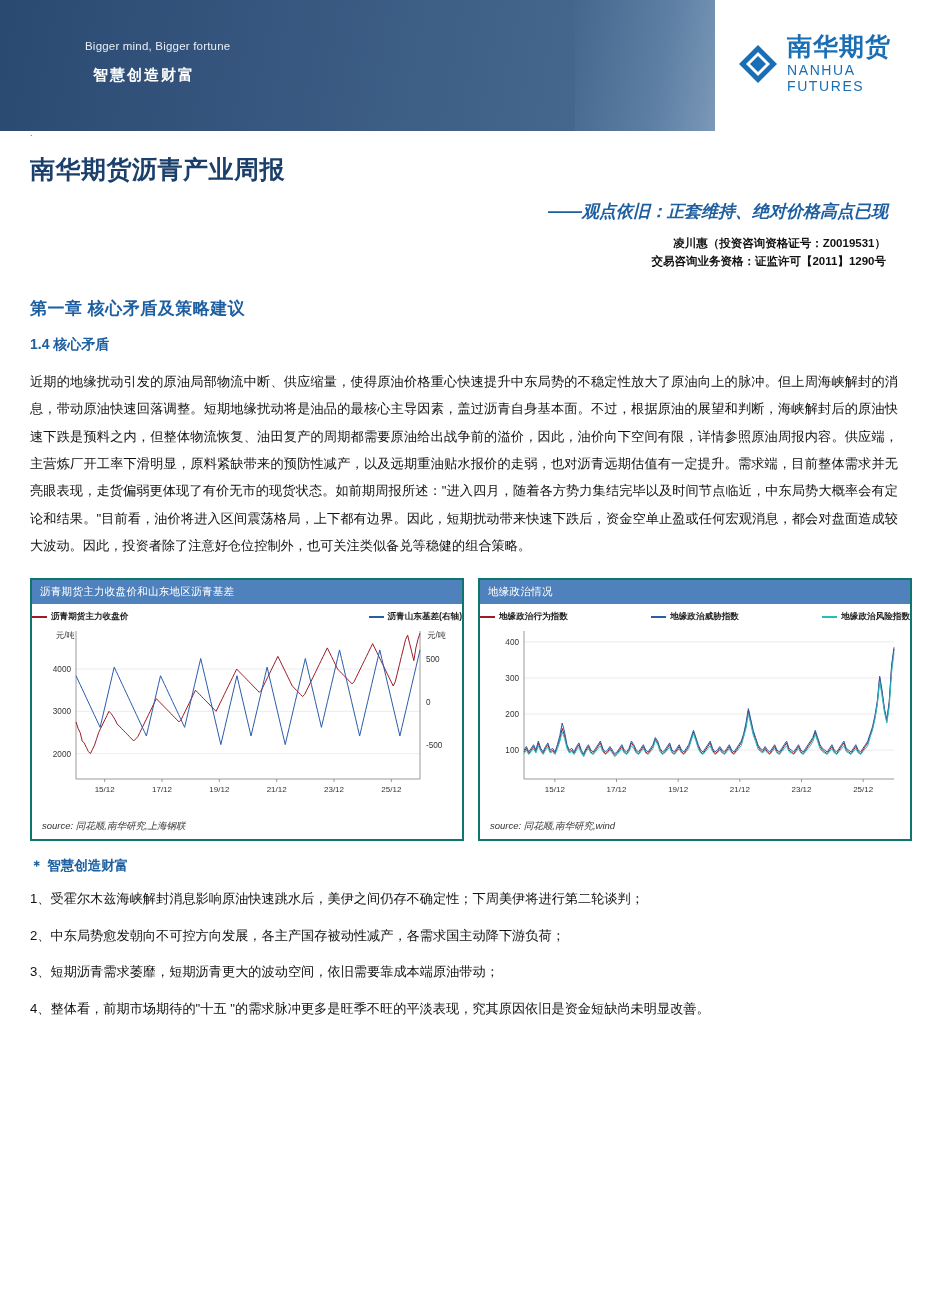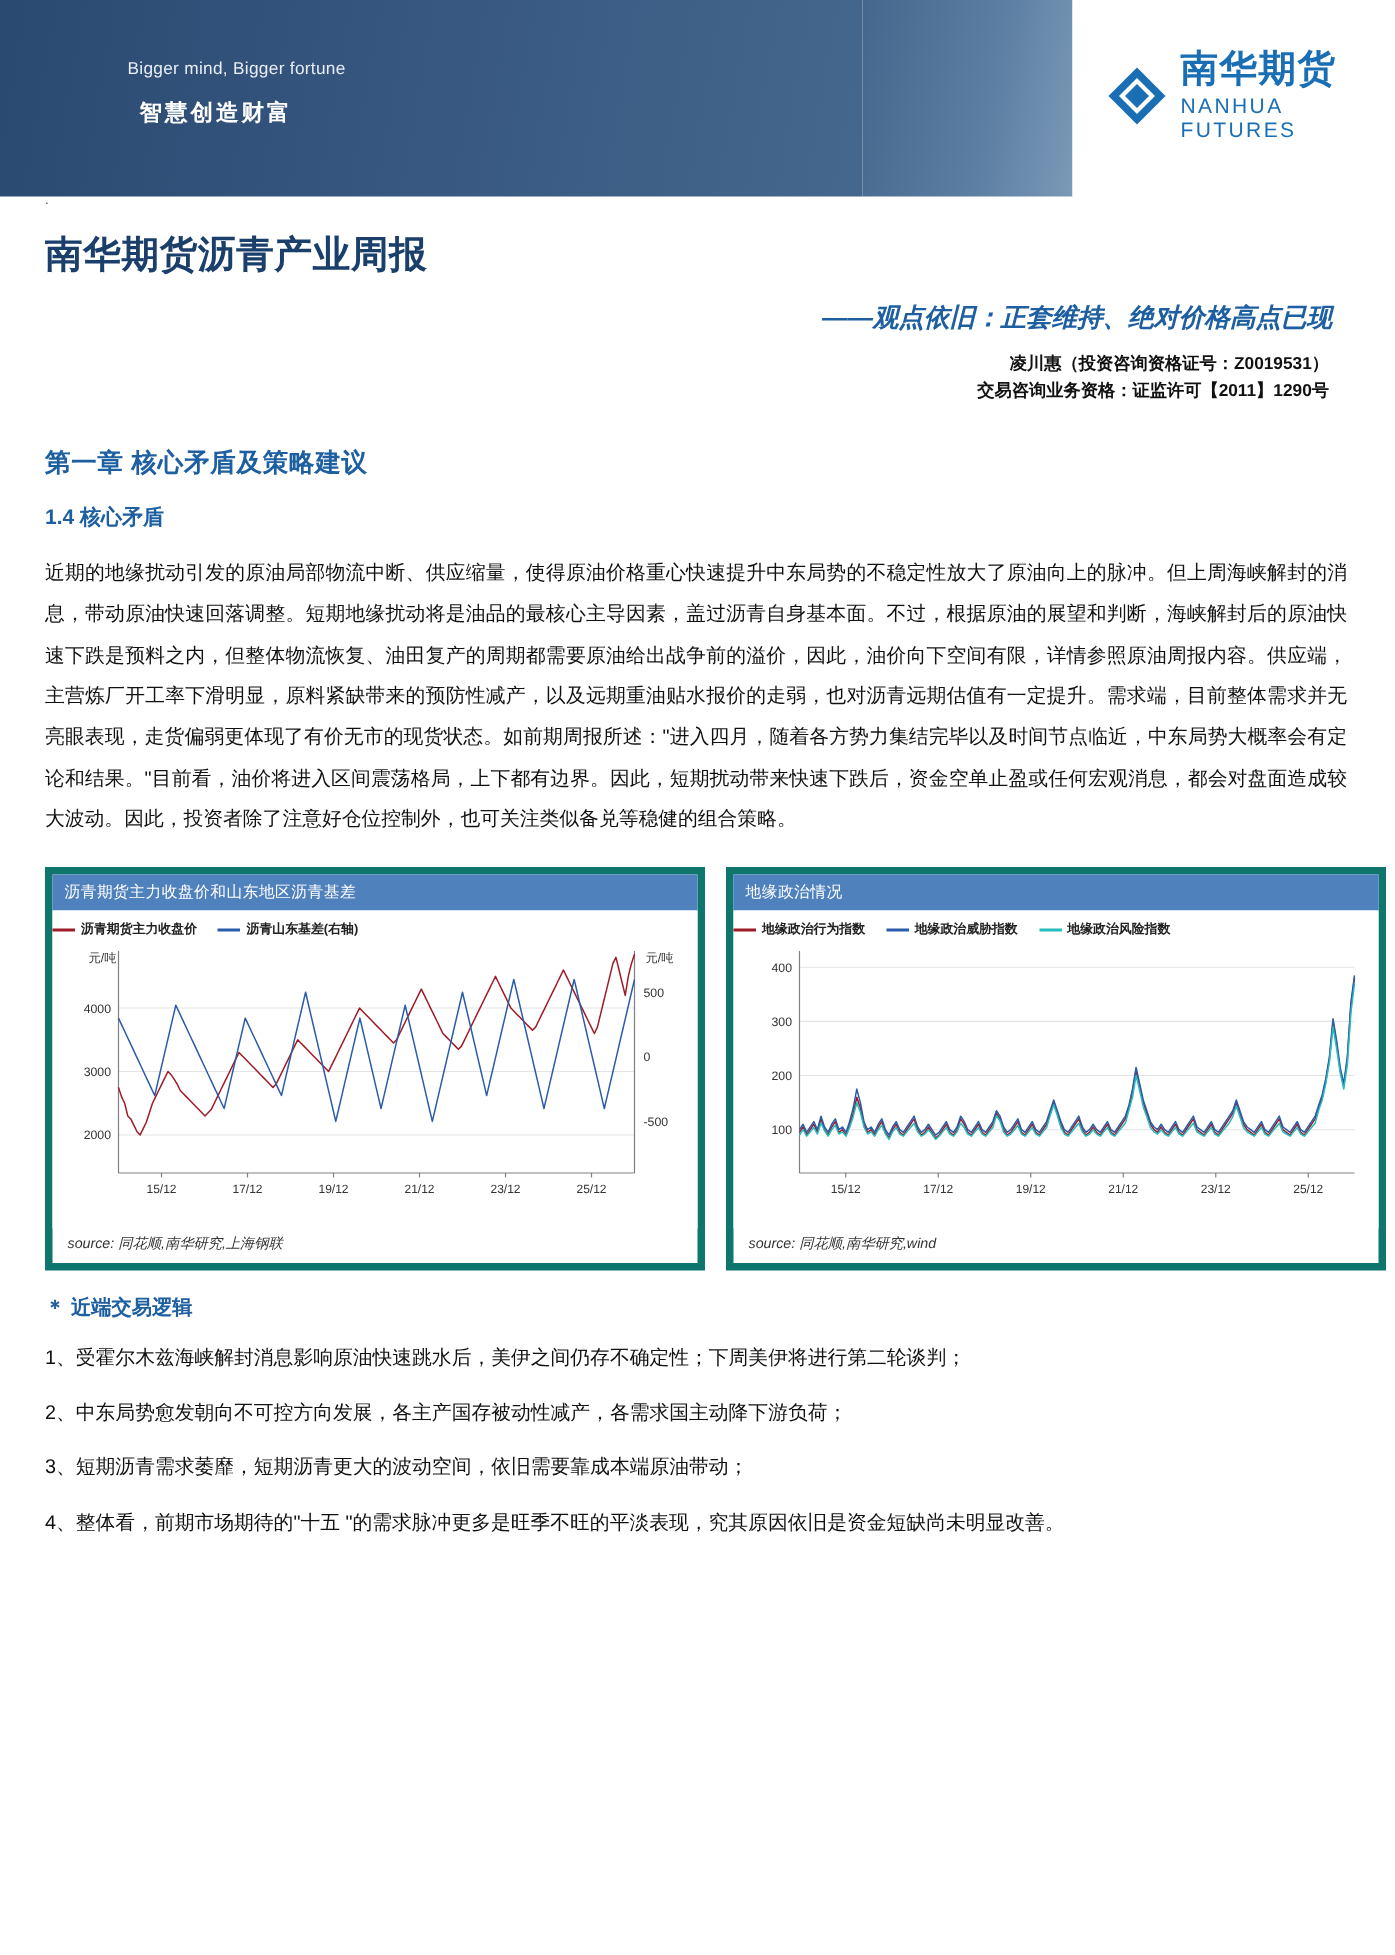--- a/index.html
+++ b/index.html
@@ -142,21 +142,21 @@
   }
 
   
   .charts-row {
     display: flex;
     gap: 14px;
     margin: 18px 32px 0 30px;
   }
   .chart-card {
     flex: 1;
-    border: 5px solid #0f766e;
+    border: 2px solid #0f766e;
     background: #fff;
   }
   .chart-card-title {
     background: #4f81bd;
     color: #fff;
     font-size: 10.5px;
     padding: 5px 8px;
     letter-spacing: .3px;
   }
   .chart-body {
@@ -166,21 +166,21 @@
   }
   .chart-src {
     font-size: 9.5px;
     color: #333;
     font-style: italic;
     padding: 4px 8px 6px 10px;
   }
 
   .legend {
     display: flex;
-    justify-content: flex-start;
+    justify-content: space-between;
     gap: 14px;
     padding-top: 7px;
     flex-wrap: wrap;
   }
   .legend-item {
     display: flex;
     align-items: center;
     font-size: 8.6px;
     color: #222;
     font-weight: bold;
@@ -349,17 +349,17 @@
           <text x="383.1666666666667" y="169" text-anchor="middle" font-size="8" fill="#333" font-family="Liberation Sans, sans-serif">25/12</text>
           <path d="M44.00,128.93 L46.39,125.32 L48.77,130.73 L51.16,127.12 L53.55,123.51 L55.94,128.93 L58.32,119.90 L60.71,127.12 L63.10,130.73 L65.48,125.32 L67.87,121.71 L70.26,128.93 L72.65,127.12 L75.03,130.73 L77.42,123.51 L79.81,116.29 L82.19,105.46 L84.58,112.68 L86.97,123.51 L89.35,128.93 L91.74,127.12 L94.13,130.73 L96.52,125.32 L98.90,121.71 L101.29,128.93 L103.68,132.54 L106.06,127.12 L108.45,123.51 L110.84,128.93 L113.23,130.73 L115.61,127.12 L118.00,123.51 L120.39,119.90 L122.77,127.12 L125.16,130.73 L127.55,128.93 L129.94,125.32 L132.32,128.93 L134.71,132.54 L137.10,130.73 L139.48,127.12 L141.87,123.51 L144.26,128.93 L146.65,130.73 L149.03,127.12 L151.42,119.90 L153.81,123.51 L156.19,128.93 L158.58,130.73 L160.97,127.12 L163.35,123.51 L165.74,128.93 L168.13,130.73 L170.52,127.12 L172.90,123.51 L175.29,116.29 L177.68,119.90 L180.06,127.12 L182.45,130.73 L184.84,128.93 L187.23,125.32 L189.61,121.71 L192.00,128.93 L194.39,130.73 L196.77,127.12 L199.16,123.51 L201.55,128.93 L203.94,130.73 L206.32,127.12 L208.71,123.51 L211.10,116.29 L213.48,109.07 L215.87,116.29 L218.26,123.51 L220.65,128.93 L223.03,130.73 L225.42,127.12 L227.81,123.51 L230.19,119.90 L232.58,127.12 L234.97,130.73 L237.35,128.93 L239.74,125.32 L242.13,128.93 L244.52,130.73 L246.90,127.12 L249.29,123.51 L251.68,128.93 L254.06,130.73 L256.45,127.12 L258.84,123.51 L261.23,119.90 L263.61,112.68 L266.00,101.85 L268.39,87.41 L270.77,98.24 L273.16,109.07 L275.55,116.29 L277.94,123.51 L280.32,127.12 L282.71,128.93 L285.10,125.32 L287.48,128.93 L289.87,130.73 L292.26,127.12 L294.65,123.51 L297.03,128.93 L299.42,130.73 L301.81,127.12 L304.19,123.51 L306.58,119.90 L308.97,127.12 L311.35,128.93 L313.74,130.73 L316.13,127.12 L318.52,123.51 L320.90,128.93 L323.29,130.73 L325.68,127.12 L328.06,123.51 L330.45,119.90 L332.84,116.29 L335.23,109.07 L337.61,116.29 L340.00,123.51 L342.39,127.12 L344.77,128.93 L347.16,130.73 L349.55,127.12 L351.94,123.51 L354.32,128.93 L356.71,130.73 L359.10,127.12 L361.48,123.51 L363.87,119.90 L366.26,127.12 L368.65,128.93 L371.03,130.73 L373.42,127.12 L375.81,123.51 L378.19,128.93 L380.58,130.73 L382.97,127.12 L385.35,123.51 L387.74,119.90 L390.13,112.68 L392.52,105.46 L394.90,94.63 L397.29,80.20 L399.68,54.93 L402.06,69.37 L404.45,87.41 L406.84,98.24 L409.23,80.20 L411.61,44.10 L414.00,26.05" fill="none" stroke="#9e1b28" stroke-width="1" stroke-linejoin="round"></path>
           <path d="M44.00,127.12 L46.39,123.51 L48.77,128.93 L51.16,125.32 L53.55,121.71 L55.94,127.12 L58.32,118.10 L60.71,125.32 L63.10,128.93 L65.48,123.51 L67.87,119.90 L70.26,127.12 L72.65,125.32 L75.03,128.93 L77.42,121.71 L79.81,112.68 L82.19,100.05 L84.58,109.07 L86.97,121.71 L89.35,127.12 L91.74,125.32 L94.13,128.93 L96.52,123.51 L98.90,119.90 L101.29,127.12 L103.68,130.73 L106.06,125.32 L108.45,121.71 L110.84,127.12 L113.23,128.93 L115.61,125.32 L118.00,121.71 L120.39,118.10 L122.77,125.32 L125.16,128.93 L127.55,127.12 L129.94,123.51 L132.32,127.12 L134.71,130.73 L137.10,128.93 L139.48,125.32 L141.87,121.71 L144.26,127.12 L146.65,128.93 L149.03,125.32 L151.42,118.10 L153.81,121.71 L156.19,127.12 L158.58,128.93 L160.97,125.32 L163.35,121.71 L165.74,127.12 L168.13,128.93 L170.52,125.32 L172.90,121.71 L175.29,114.49 L177.68,118.10 L180.06,125.32 L182.45,128.93 L184.84,127.12 L187.23,123.51 L189.61,119.90 L192.00,127.12 L194.39,128.93 L196.77,125.32 L199.16,121.71 L201.55,127.12 L203.94,128.93 L206.32,125.32 L208.71,121.71 L211.10,114.49 L213.48,107.27 L215.87,114.49 L218.26,121.71 L220.65,127.12 L223.03,128.93 L225.42,125.32 L227.81,121.71 L230.19,118.10 L232.58,125.32 L234.97,128.93 L237.35,127.12 L239.74,123.51 L242.13,127.12 L244.52,128.93 L246.90,125.32 L249.29,121.71 L251.68,127.12 L254.06,128.93 L256.45,125.32 L258.84,121.71 L261.23,118.10 L263.61,110.88 L266.00,100.05 L268.39,85.61 L270.77,96.44 L273.16,107.27 L275.55,114.49 L277.94,121.71 L280.32,125.32 L282.71,127.12 L285.10,123.51 L287.48,127.12 L289.87,128.93 L292.26,125.32 L294.65,121.71 L297.03,127.12 L299.42,128.93 L301.81,125.32 L304.19,121.71 L306.58,118.10 L308.97,125.32 L311.35,127.12 L313.74,128.93 L316.13,125.32 L318.52,121.71 L320.90,127.12 L323.29,128.93 L325.68,125.32 L328.06,121.71 L330.45,118.10 L332.84,114.49 L335.23,107.27 L337.61,114.49 L340.00,121.71 L342.39,125.32 L344.77,127.12 L347.16,128.93 L349.55,125.32 L351.94,121.71 L354.32,127.12 L356.71,128.93 L359.10,125.32 L361.48,121.71 L363.87,118.10 L366.26,125.32 L368.65,127.12 L371.03,128.93 L373.42,125.32 L375.81,121.71 L378.19,127.12 L380.58,128.93 L382.97,125.32 L385.35,121.71 L387.74,118.10 L390.13,110.88 L392.52,103.66 L394.90,92.83 L397.29,78.39 L399.68,53.12 L402.06,67.56 L404.45,85.61 L406.84,96.44 L409.23,78.39 L411.61,42.29 L414.00,24.24" fill="none" stroke="#2a5caa" stroke-width="1" stroke-linejoin="round"></path>
           <path d="M44.00,130.73 L46.39,127.12 L48.77,131.45 L51.16,128.57 L53.55,125.68 L55.94,130.01 L58.32,122.79 L60.71,127.84 L63.10,131.45 L65.48,127.12 L67.87,124.23 L70.26,130.01 L72.65,128.57 L75.03,131.45 L77.42,125.68 L79.81,118.46 L82.19,109.07 L84.58,115.57 L86.97,125.32 L89.35,130.01 L91.74,128.57 L94.13,131.45 L96.52,127.12 L98.90,124.23 L101.29,130.01 L103.68,133.62 L106.06,128.57 L108.45,125.68 L110.84,130.01 L113.23,131.45 L115.61,128.57 L118.00,125.68 L120.39,122.79 L122.77,128.57 L125.16,131.45 L127.55,130.01 L129.94,127.12 L132.32,130.01 L134.71,133.62 L137.10,131.45 L139.48,128.57 L141.87,125.68 L144.26,130.01 L146.65,131.45 L149.03,128.57 L151.42,122.79 L153.81,125.68 L156.19,130.01 L158.58,131.45 L160.97,128.57 L163.35,125.68 L165.74,130.01 L168.13,131.45 L170.52,128.57 L172.90,125.68 L175.29,117.74 L177.68,121.35 L180.06,128.57 L182.45,131.45 L184.84,130.01 L187.23,127.12 L189.61,124.23 L192.00,130.01 L194.39,131.45 L196.77,128.57 L199.16,125.68 L201.55,130.01 L203.94,131.45 L206.32,128.57 L208.71,125.68 L211.10,117.74 L213.48,110.52 L215.87,117.74 L218.26,125.68 L220.65,130.01 L223.03,131.45 L225.42,128.57 L227.81,125.68 L230.19,122.79 L232.58,128.57 L234.97,131.45 L237.35,130.01 L239.74,127.12 L242.13,130.01 L244.52,131.45 L246.90,128.57 L249.29,125.68 L251.68,130.01 L254.06,131.45 L256.45,128.57 L258.84,125.68 L261.23,122.79 L263.61,114.13 L266.00,105.46 L268.39,91.02 L270.77,101.13 L273.16,111.96 L275.55,118.46 L277.94,125.68 L280.32,128.57 L282.71,130.01 L285.10,127.12 L287.48,130.01 L289.87,131.45 L292.26,128.57 L294.65,125.68 L297.03,130.01 L299.42,131.45 L301.81,128.57 L304.19,125.68 L306.58,122.79 L308.97,128.57 L311.35,130.01 L313.74,131.45 L316.13,128.57 L318.52,125.68 L320.90,130.01 L323.29,131.45 L325.68,128.57 L328.06,125.68 L330.45,122.79 L332.84,118.46 L335.23,111.24 L337.61,118.46 L340.00,125.68 L342.39,128.57 L344.77,130.01 L347.16,131.45 L349.55,128.57 L351.94,125.68 L354.32,130.01 L356.71,131.45 L359.10,128.57 L361.48,125.68 L363.87,122.79 L366.26,128.57 L368.65,130.01 L371.03,131.45 L373.42,128.57 L375.81,125.68 L378.19,130.01 L380.58,131.45 L382.97,128.57 L385.35,125.68 L387.74,122.79 L390.13,114.13 L392.52,107.27 L394.90,96.44 L397.29,82.00 L399.68,58.54 L402.06,72.98 L404.45,89.22 L406.84,100.05 L409.23,83.80 L411.61,49.51 L414.00,29.66" fill="none" stroke="#27bdbd" stroke-width="1" stroke-linejoin="round"></path>
         </svg>
     </div>
     <div class="chart-src">source: 同花顺,南华研究,wind</div>
   </div>
 </div>
 
-<div class="star-head">＊ 近端交易逻辑</div>
+<div class="star-head">＊ 智慧创造财富</div>
 <div class="num-item">1、受霍尔木兹海峡解封消息影响原油快速跳水后，美伊之间仍存不确定性；下周美伊将进行第二轮谈判；</div>
 <div class="num-item">2、中东局势愈发朝向不可控方向发展，各主产国存被动性减产，各需求国主动降下游负荷；</div>
 <div class="num-item">3、短期沥青需求萎靡，短期沥青更大的波动空间，依旧需要靠成本端原油带动；</div>
 <div class="num-item">4、整体看，前期市场期待的"十五 "的需求脉冲更多是旺季不旺的平淡表现，究其原因依旧是资金短缺尚未明显改善。</div>
 
 </body></html>

